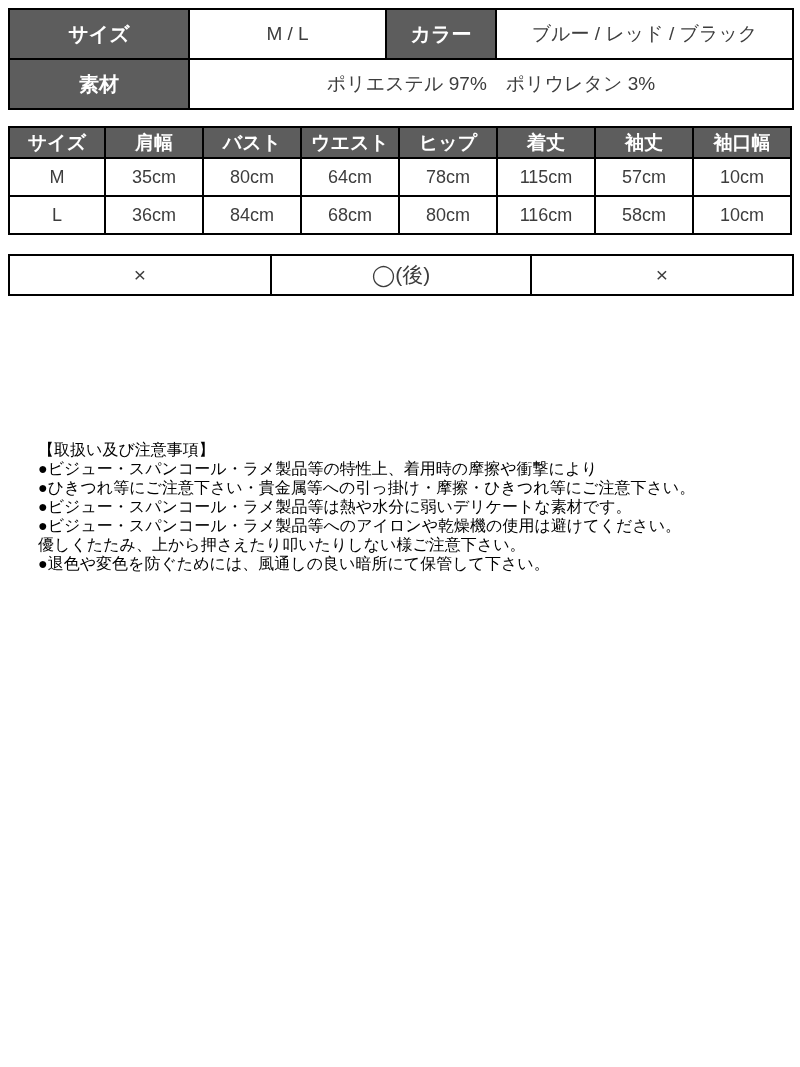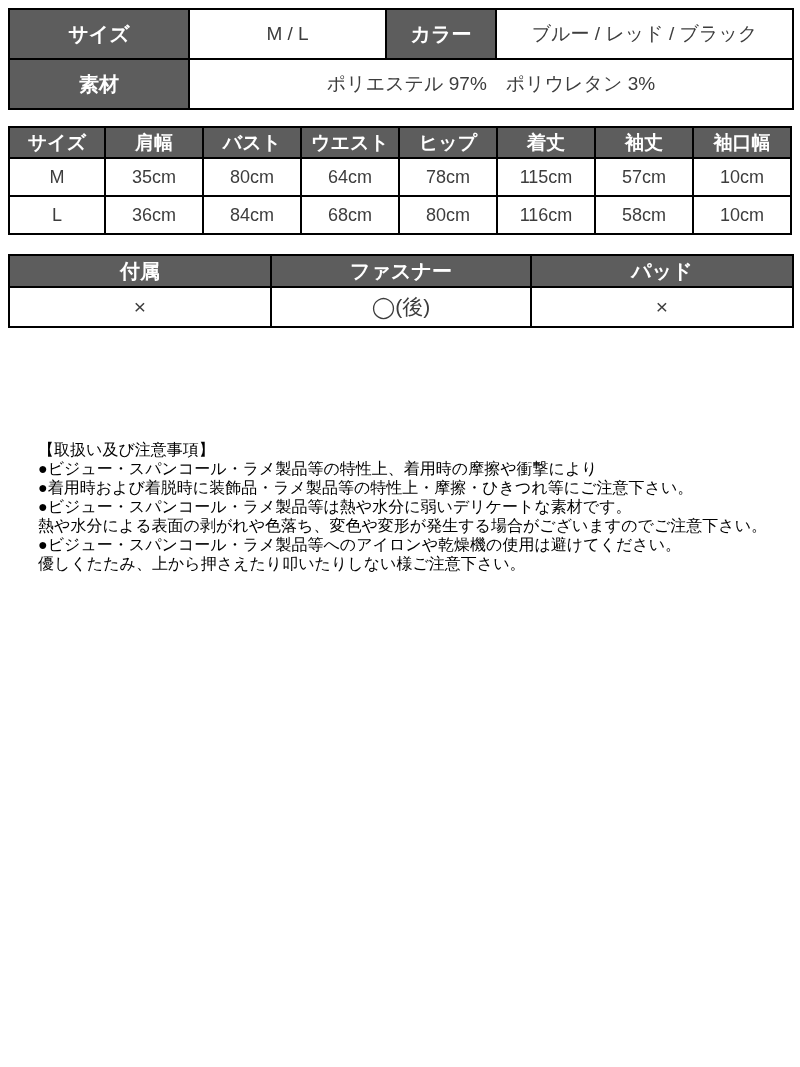--- a/index.html
+++ b/index.html
@@ -135,37 +135,32 @@
   </tbody>
     </table>
 
   <table class="t3">
     <colgroup>
       <col style="width:262px">
         <col style="width:260px">
         <col style="width:262px">
     </colgroup>
     <tbody>
-        <tr class="head">
-      <th class="hdr">付属</th>
-      <th class="hdr">ファスナー</th>
-      <th class="hdr">パッド</th>
-    </tr>
     <tr class="data">
       <td class="flag">×</td>
       <td class="flag">◯(後)</td>
       <td class="flag">×</td>
     </tr>
   </tbody>
     </table>
 
 
   <div class="notes">
     <div>【取扱い及び注意事項】</div>
     <div>●ビジュー・スパンコール・ラメ製品等の特性上、着用時の摩擦や衝撃により</div>
-    <div>●着用時および着脱時に装飾品・ラメ製品等の特性上・摩擦・ひきつれ等にご注意下さい。</div>
+    <div>●ひきつれ等にご注意下さい・貴金属等への引っ掛け・摩擦・ひきつれ等にご注意下さい。</div>
     <div>●ビジュー・スパンコール・ラメ製品等は熱や水分に弱いデリケートな素材です。</div>
-    <div>熱や水分による表面の剥がれや色落ち、変色や変形が発生する場合がございますのでご注意下さい。</div>
     <div>●ビジュー・スパンコール・ラメ製品等へのアイロンや乾燥機の使用は避けてください。</div>
     <div>優しくたたみ、上から押さえたり叩いたりしない様ご注意下さい。</div>
+    <div>●退色や変色を防ぐためには、風通しの良い暗所にて保管して下さい。</div>
   </div>
 
 </div>
 
 </body></html>

